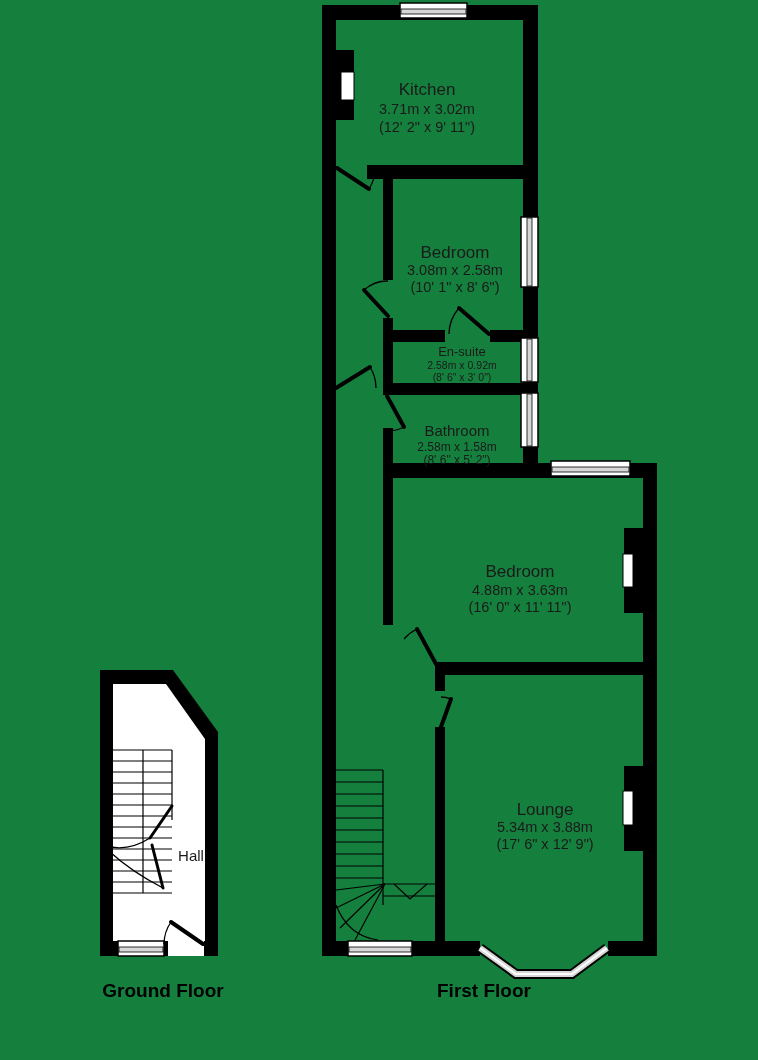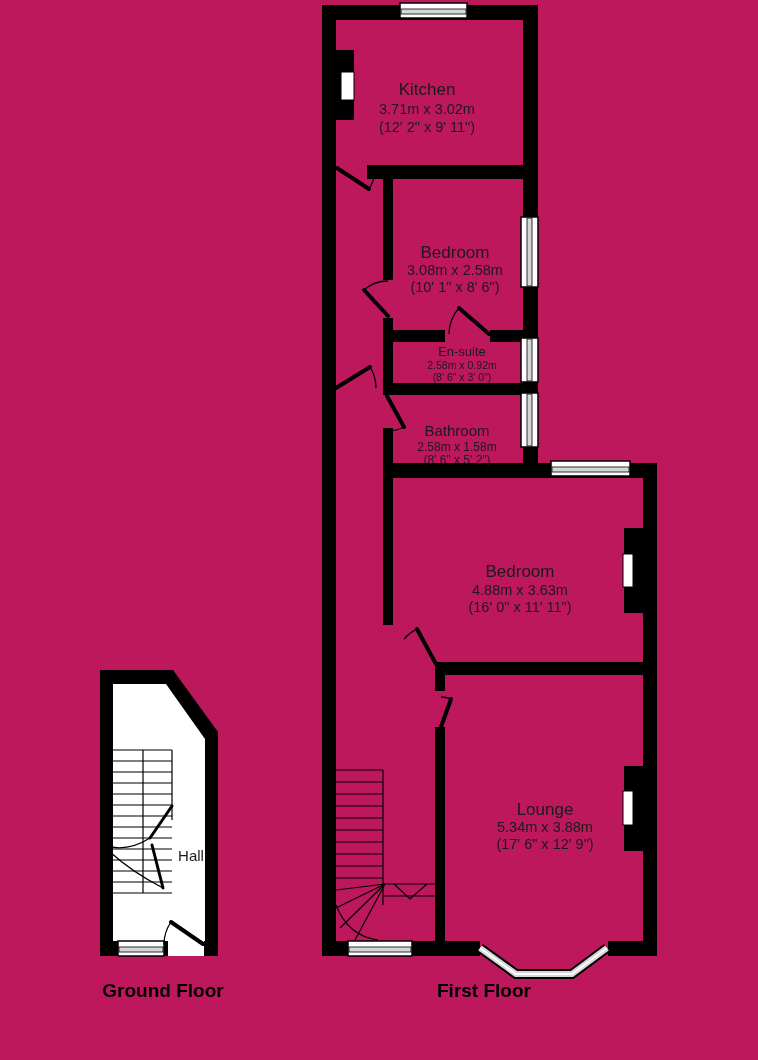--- a/index.html
+++ b/index.html
@@ -1,19 +1,19 @@
 <!DOCTYPE html>
 <html><head>
 <meta charset="utf-8">
 <style>
   html,body{margin:0;padding:0;background:#ffffff;}
   .canvas{
     position:relative;
     width:758px;height:1060px;
-    background:#be185d;
+    background:#15803d;
     font-family:"Liberation Sans", sans-serif;
     overflow:hidden;
   }
   svg{position:absolute;left:0;top:0;}
   .wall{fill:#000000;stroke:none;}
   .notch{fill:#ffffff;stroke:#000000;stroke-width:1;}
   .win-outer{fill:#ffffff;stroke:#000000;stroke-width:1.5;}
   .win-band{fill:#d6d6d6;stroke:#000000;stroke-width:0.8;}
   .door-leaf{stroke:#000000;stroke-width:4;stroke-linecap:round;fill:none;}
   .door-arc{stroke:#000000;stroke-width:1.3;fill:none;}

